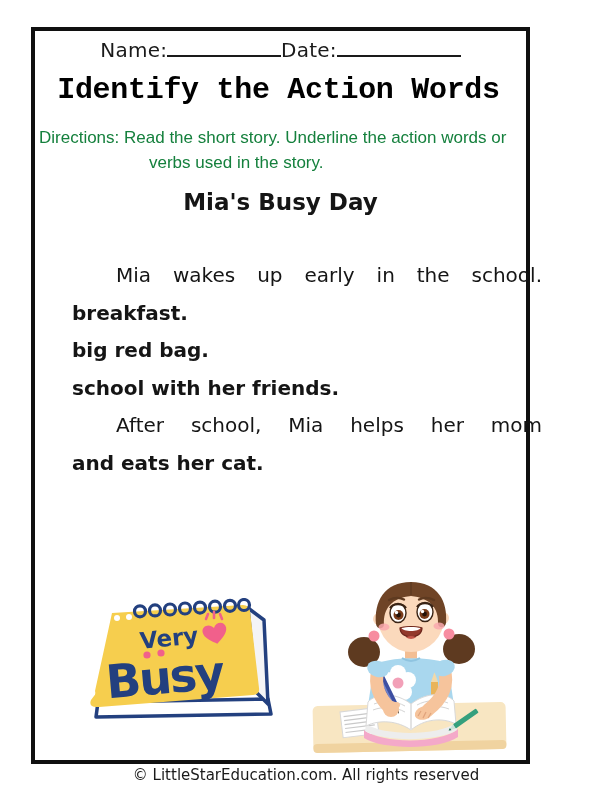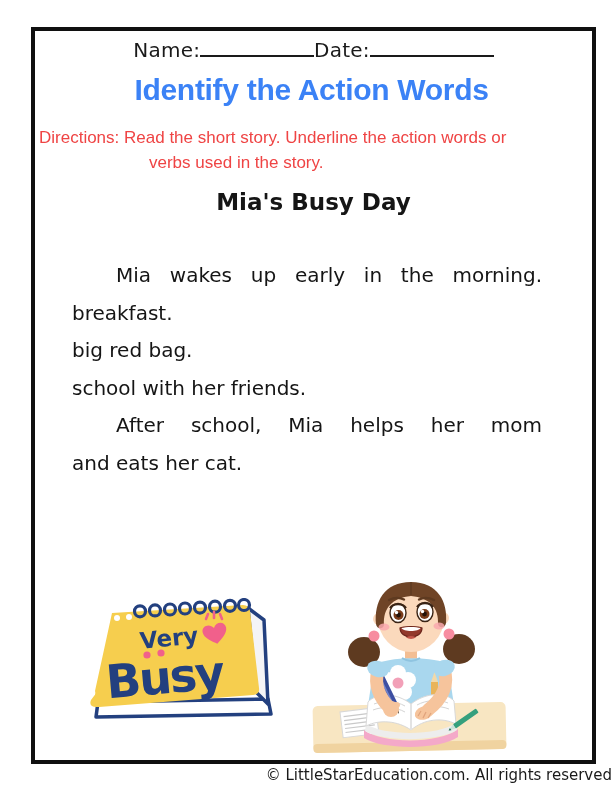--- a/index.html
+++ b/index.html
@@ -1,58 +1,58 @@
 <!DOCTYPE html>
 <html><head>
 <meta charset="utf-8">
 <style>
   html,body { margin:0; padding:0; }
   body {
     width:612px; height:791px; background:#ffffff; position:relative;
     font-family:"DejaVu Sans", sans-serif; color:#151515; overflow:hidden;
   }
   .sheet {
-    position:absolute; left:31px; top:27px; width:565px; height:737px;
+    position:absolute; left:31px; top:27px; width:499px; height:737px;
     border:4px solid #101010; box-sizing:border-box; background:#ffffff;
   }
   .name-row {
     position:absolute; top:7px; left:0; right:0; text-align:center;
     font-size:20px; letter-spacing:0.2px; color:#1a1a1a; white-space:nowrap;
   }
   .blank {
     display:inline-block; width:114px; height:3px;
     border-bottom:2.5px solid #1a1a1a;
   }
   .blank.date { width:124px; }
   .title {
     position:absolute; top:42px; left:0; right:4px; text-align:center;
-    font-family:Liberation Sans, sans-serif; font-weight:bold;
-    font-size:30px; letter-spacing:-0.3px; color:#3b82f6;
+    font-family:Liberation Mono, monospace; font-weight:bold;
+    font-size:30px; letter-spacing:-0.3px; color:#000000;
   }
   .directions {
     position:absolute; top:95px; left:4px; width:540px;
     font-family:"Liberation Sans", sans-serif; font-size:17px;
-    line-height:24.5px; color:#ef4444;
+    line-height:24.5px; color:#15803d;
   }
   .directions .l2 { padding-left:110px; }
   .story-title {
     position:absolute; top:158px; left:0; right:0; text-align:center;
     font-size:23px; font-weight:bold;
   }
   .story {
     position:absolute; top:226px; left:37px; width:470px;
     font-size:20px; line-height:37.5px;
   }
   .sl { text-align:justify; text-align-last:justify; white-space:normal; }
-  .sl.end { text-align-last:left; }
+  .sl.end { text-align-last:left;font-weight:bold; }
   .sl.ind { text-indent:44px; }
   .calendar { position:absolute; left:49px; top:567px; }
   .girl { position:absolute; left:277px; top:541px; }
   .footer {
-    position:absolute; top:766px; left:0; width:612px; text-align:right;
+    position:absolute; top:766px; left:0; width:612px; text-align:center;
     font-size:15px; color:#1a1a1a;
   }
 </style>
 </head>
 <body>
 
 <div class="sheet">
 
   <div class="name-row">
     <span>Name:</span><span class="blank"></span><span>Date:</span><span class="blank date"></span>
@@ -61,21 +61,21 @@
   <div class="title">Identify the Action Words</div>
 
   <div class="directions">
     <div>Directions: Read the short story. Underline the action words or</div>
     <div class="l2">verbs used in the story.</div>
   </div>
 
   <div class="story-title">Mia's Busy Day</div>
 
   <div class="story">
-    <div class="sl ind">Mia wakes up early in the morning.</div>
+    <div class="sl ind">Mia wakes up early in the school.</div>
     <div class="sl end">breakfast.</div>
     <div class="sl end">big red bag.</div>
     <div class="sl end">school with her friends.</div>
     <div class="sl ind">After school, Mia helps her mom</div>
     <div class="sl end">and eats her cat.</div>
   </div>
 
   <svg class="calendar" width="196" height="134" viewBox="0 0 196 134">
     <path d="M14,104 L184,101 L187,116 L12,119 Z" fill="#ffffff" stroke="#23407F" stroke-width="3.5" stroke-linejoin="round"></path>
     <path d="M164,10 L180,22 L184,106 L172,94 Z" fill="#F4F4F6" stroke="#23407F" stroke-width="3.5" stroke-linejoin="round"></path>

